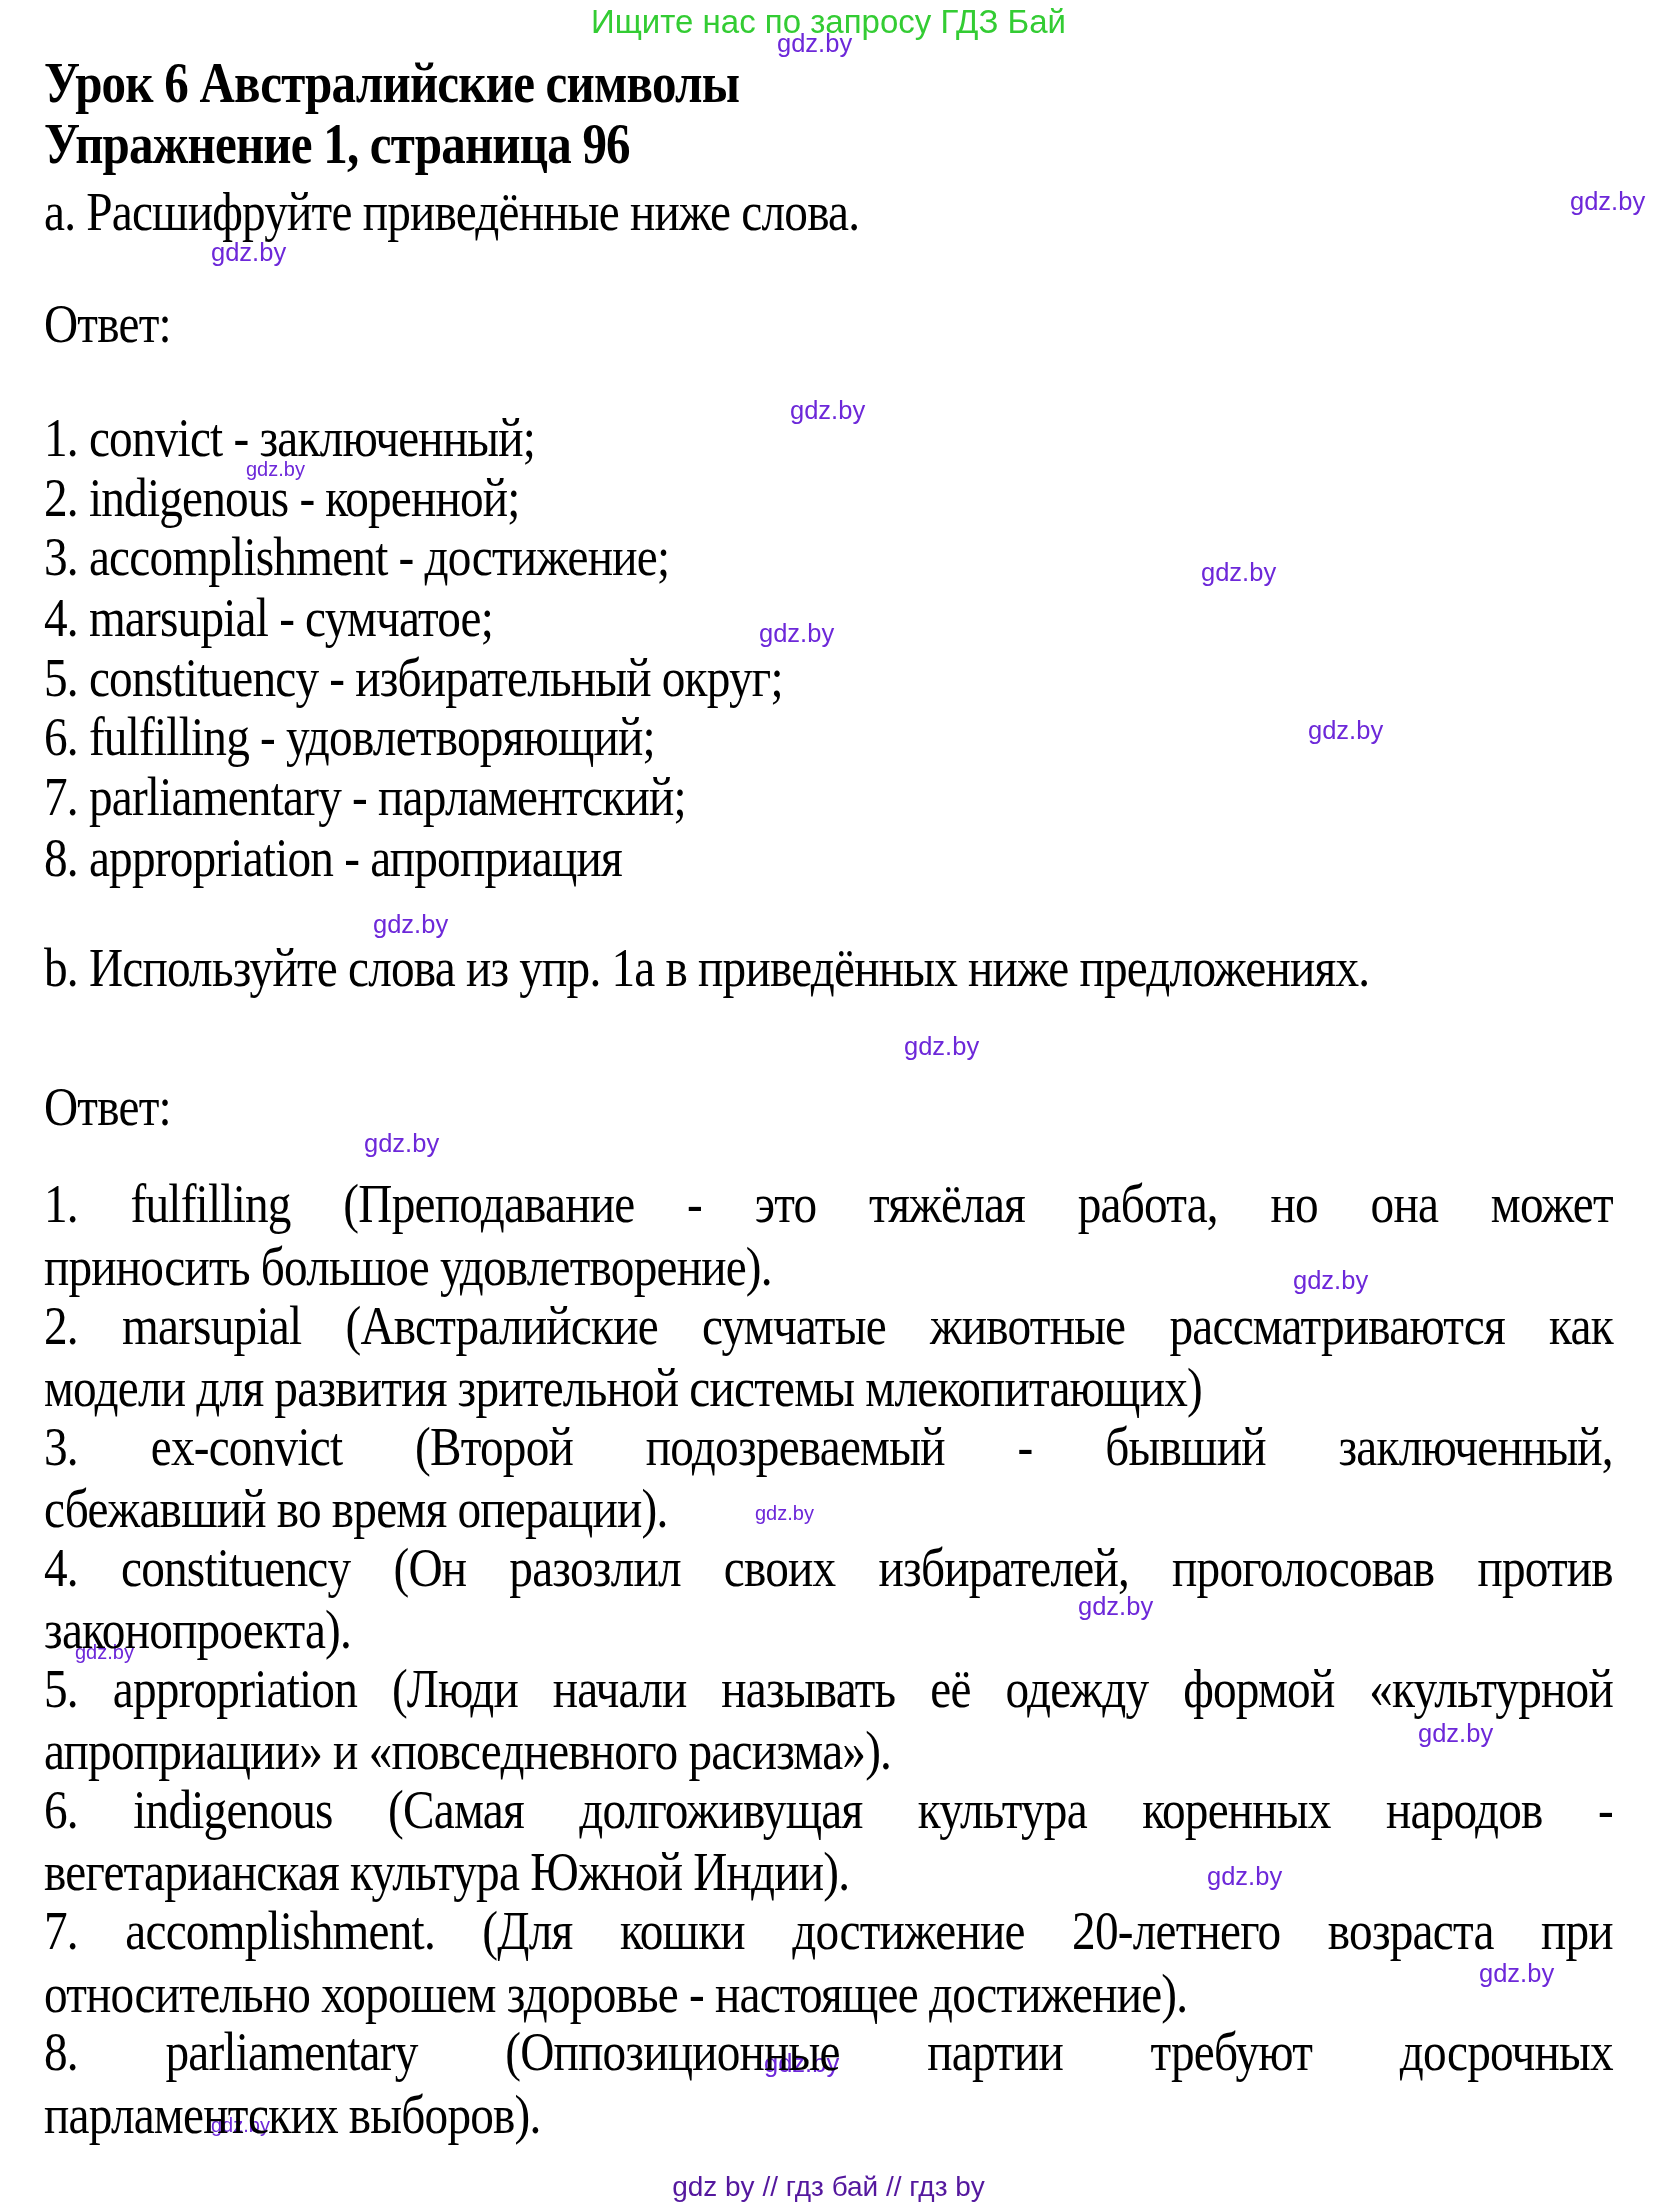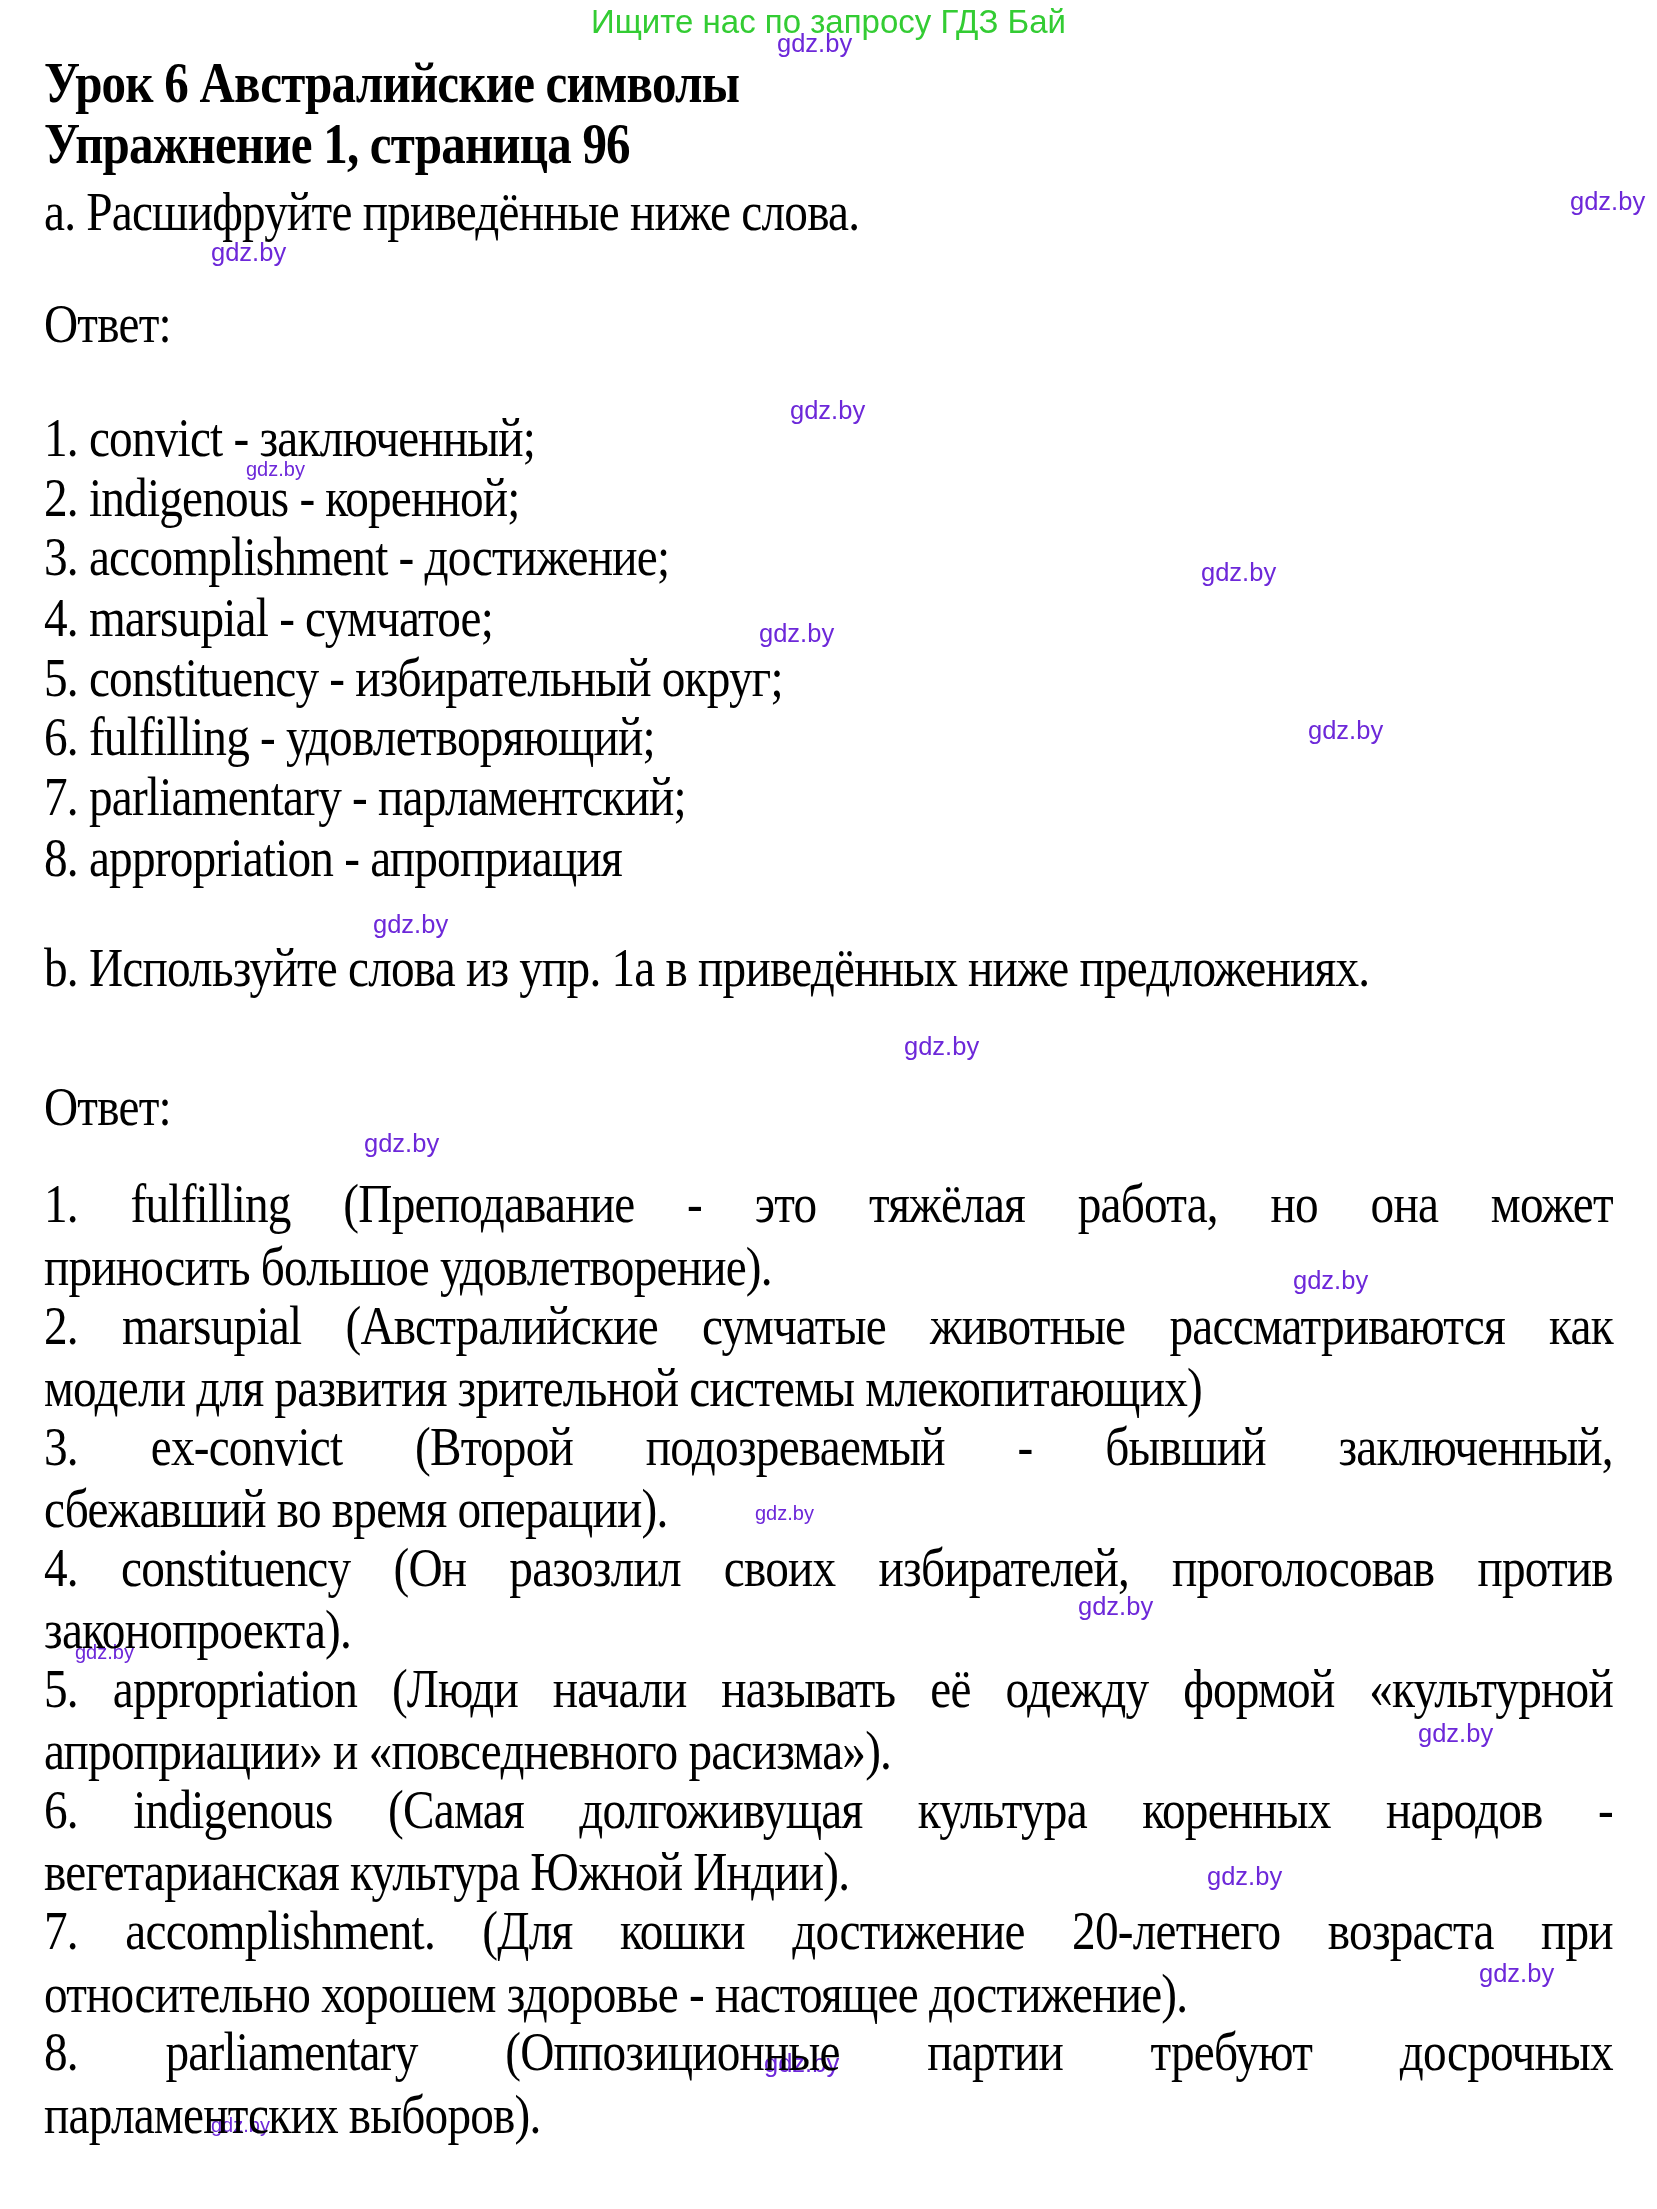--- a/index.html
+++ b/index.html
@@ -90,15 +90,16 @@
     <div class="just" style="top:1660px">5. appropriation (Люди начали называть её одежду формой «культурной</div>
     <div style="top:1722px">апроприации» и «повседневного расизма»).</div>
     <div class="just" style="top:1781px">6. indigenous (Самая долгоживущая культура коренных народов -</div>
     <div style="top:1843px">вегетарианская культура Южной Индии).</div>
     <div class="just" style="top:1902px">7. accomplishment. (Для кошки достижение 20-летнего возраста при</div>
     <div style="top:1965px">относительно хорошем здоровье - настоящее достижение).</div>
     <div class="just" style="top:2023px">8. parliamentary (Оппозиционные партии требуют досрочных</div>
     <div style="top:2086px">парламентских выборов).</div>
   </div>
 
+  <div class="footer" style="color: rgb(84, 24, 158);">gdz by  //  гдз бай  //  гдз by</div>
 
 </div>
 
 
 </body></html>

